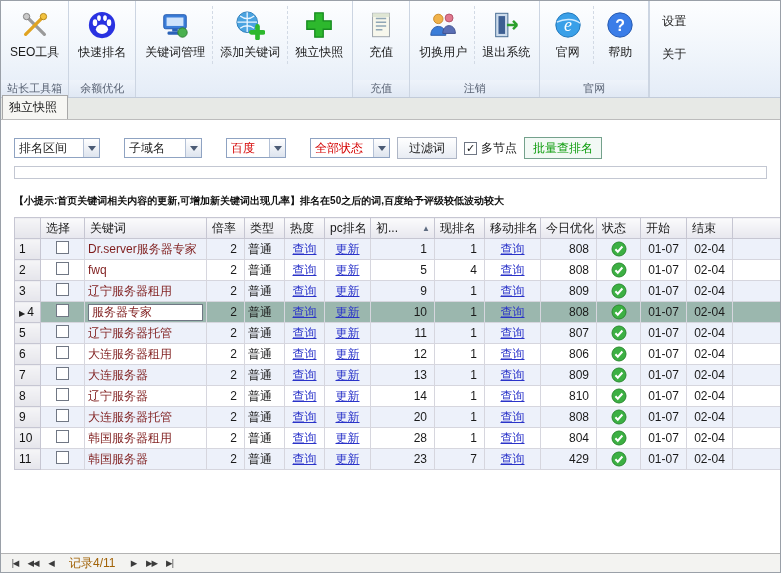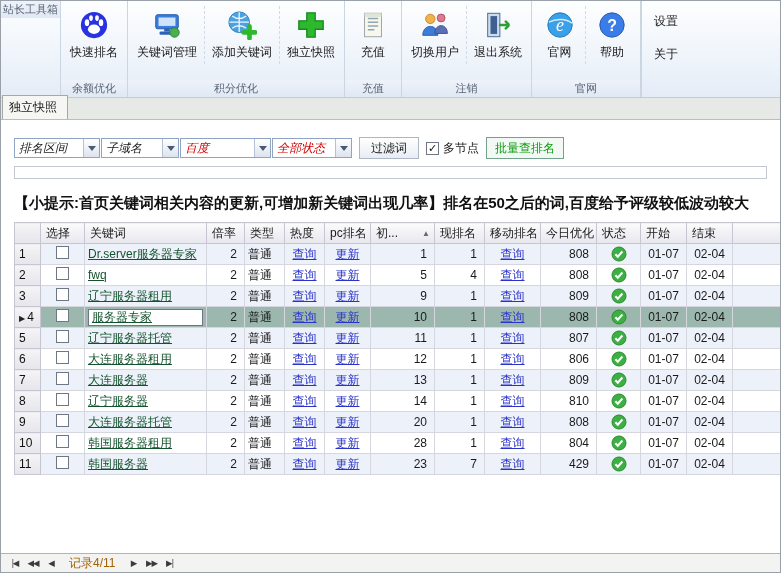--- a/index.html
+++ b/index.html
@@ -42,58 +42,58 @@
   }
   
   .content{flex:1;background:#fff;display:flex;flex-direction:column;overflow:hidden;}
   .filterbar{display:flex;align-items:center;gap:7px;margin:17px 13px 0 13px;height:22px;}
   .dd{display:flex;align-items:center;border:1px solid #8fa3c2;background:#fff;height:20px;cursor:pointer;}
   .dd-val{flex:1;padding-left:4px;white-space:nowrap;overflow:hidden;}
   .dd.red .dd-val{color:#d40000;}
   .dd-btn{width:16px;align-self:stretch;display:flex;align-items:center;justify-content:center;
     background:linear-gradient(#ffffff,#dde4ee);border-left:1px solid #b4c1d6;}
   .ar{width:0;height:0;border-left:4px solid transparent;border-right:4px solid transparent;border-top:5px solid #4a5a74;}
-  #filter-selects{display:flex;gap:1px;font-style:italic;}
+  #filter-selects{display:flex;gap:24px;}
   #filter-selects .dd:nth-child(1){width:86px;}
   #filter-selects .dd:nth-child(2){width:78px;}
-  #filter-selects .dd:nth-child(3){width:91px;align-items:center;}
+  #filter-selects .dd:nth-child(3){width:60px;align-items:center;}
   #filter-selects .dd:nth-child(4){width:80px;}
   .btn-filter{
     border:1px solid #aeb6c6;background:linear-gradient(#ffffff,#e8ecf3);
     height:22px;padding:0 11px;display:flex;align-items:center;cursor:pointer;
   }
   .chk{display:flex;align-items:center;gap:4px;cursor:pointer;}
   .box{width:13px;height:13px;border:1px solid #707784;background:#fff;display:inline-flex;
     align-items:center;justify-content:center;font-size:11px;font-weight:bold;line-height:1;color:#111;}
   .btn-batch{
     border:1px solid #74a18c;background:#f2f9f5;color:#0a9b0a;
     height:22px;padding:0 8px;display:flex;align-items:center;cursor:pointer;white-space:nowrap;
   }
   .fast-box{border:1px solid #aeb6c6;height:22px;display:flex;align-items:center;padding:0 9px;gap:4px;background:#fdfdfd;}
   .thin-panel{margin:7px 13px 0 13px;height:13px;border:1px solid #c3c7d2;background:#fff;}
-  .hint{margin:15px 13px 0 13px;font-weight:bold;font-size:15px;color:#101010;white-space:nowrap;}
+  .hint{margin:15px 13px 0 13px;font-weight:bold;font-size:10px;color:#101010;white-space:nowrap;}
   
   .grid-wrap{margin:9px 0 0 13px;}
   table{border-collapse:collapse;table-layout:fixed;width:768px;}
   th,td{
     border:1px solid #d6d6de;height:21px;padding:0 3px;overflow:hidden;
     white-space:nowrap;font-size:12px;font-weight:normal;
   }
   thead th{
     background:linear-gradient(#fbfbfc,#e7e7ee);border:1px solid #c6c6d2;
     text-align:left;padding-left:5px;cursor:pointer;
   }
   thead th.corner, td.ind{
     background:linear-gradient(#f5f5f7,#e5e5eb);border:1px solid #c6c6d2;
   }
   td.ind{padding-left:4px;color:#111;}
   tr.odd td:not(.ind){background:#edf1fa;}
   tr.even td:not(.ind){background:#ffffff;margin-left:17px;}
   tr.sel td:not(.ind){background:#9bb7ae;}
-  .lnk-teal{color:#14532d;text-decoration:underline;cursor:pointer;}
+  .lnk-teal{color:#7f1d1d;cursor:pointer;}
   .lnk-blue{color:#2a33c9;text-decoration:underline;cursor:pointer;}
   td.numr{text-align:right;padding-right:7px;}
   td.ctr{text-align:center;}
   .sortmark{float:right;font-size:8px;color:#5d6b80;margin-top:4px;margin-right:1px;}
   .editbox{background:#fff;border:1px solid #6f7784;height:17px;display:flex;align-items:center;padding:0 3px;overflow:hidden;}
   .rowmark{font-size:8px;margin-right:2px;color:#222;}
   .stic{width:16px;height:16px;display:inline-block;vertical-align:middle;}
   .stic svg{width:16px;height:16px;display:block;margin:0 auto;}
   
   .statusbar{
@@ -107,20 +107,33 @@
   .rec{margin:0 9px;font-size:12px;color:#a16207;}
 </style>
 </head>
 <body>
 
 <div class="window">
 
   <div class="ribbon">
     <div class="ribbon-groups" id="ribbon-groups">
         <div class="ribbon-group">
+          <div class="rg-items">
+            <div class="ribbon-item">
+              <span class="ricon">
+                <svg viewBox="0 0 32 32">
+                  <line x1="7" y1="7" x2="26" y2="26" stroke="#9a9a9a" stroke-width="3.5" stroke-linecap="round"></line>
+                  <line x1="25" y1="7" x2="6" y2="26" stroke="#e0a321" stroke-width="3.5" stroke-linecap="round"></line>
+                  <circle cx="7" cy="7" r="3.4" fill="#c9c9c9" stroke="#7d7d7d"></circle>
+                  <circle cx="25" cy="7" r="3.4" fill="#f2c23e" stroke="#b28415"></circle>
+                </svg>
+              </span>
+              <span class="rlabel">SEO工具</span>
+            </div>
+          </div>
           <div class="rg-label">站长工具箱</div>
         </div>
         <div class="ribbon-group">
           <div class="rg-items">
             <div class="ribbon-item">
               <span class="ricon">
                 <svg viewBox="0 0 32 32">
                   <circle cx="16" cy="16" r="14" fill="#2932e1"></circle>
                   <ellipse cx="16" cy="20.5" rx="6.5" ry="5" fill="#fff"></ellipse>
                   <ellipse cx="8.5" cy="13.5" rx="2.4" ry="3.6" fill="#fff"></ellipse>
@@ -161,21 +174,20 @@
             </div>
             <div class="ribbon-item">
               <span class="ricon">
                 <svg viewBox="0 0 32 32">
                   <path d="M11.5 3h9v8.5H29v9h-8.5V29h-9v-8.5H3v-9h8.5z" fill="#2db82d" stroke="#178a20" stroke-width="1.4"></path>
                 </svg>
               </span>
               <span class="rlabel">独立快照</span>
             </div>
           </div>
-          <div class="rg-label">积分优化</div>
         </div>
         <div class="ribbon-group">
           <div class="rg-items">
             <div class="ribbon-item">
               <span class="ricon">
                 <svg viewBox="0 0 32 32">
                   <rect x="7" y="3.5" width="18" height="25" fill="#f7f7ec" stroke="#98a0a8"></rect>
                   <path d="M10.5 9h11M10.5 13h11M10.5 17h11M10.5 21h7" stroke="#8fa6b5" stroke-width="1.6"></path>
                   <rect x="7" y="3.5" width="18" height="4" fill="#dfe6d4"></rect>
                 </svg>

